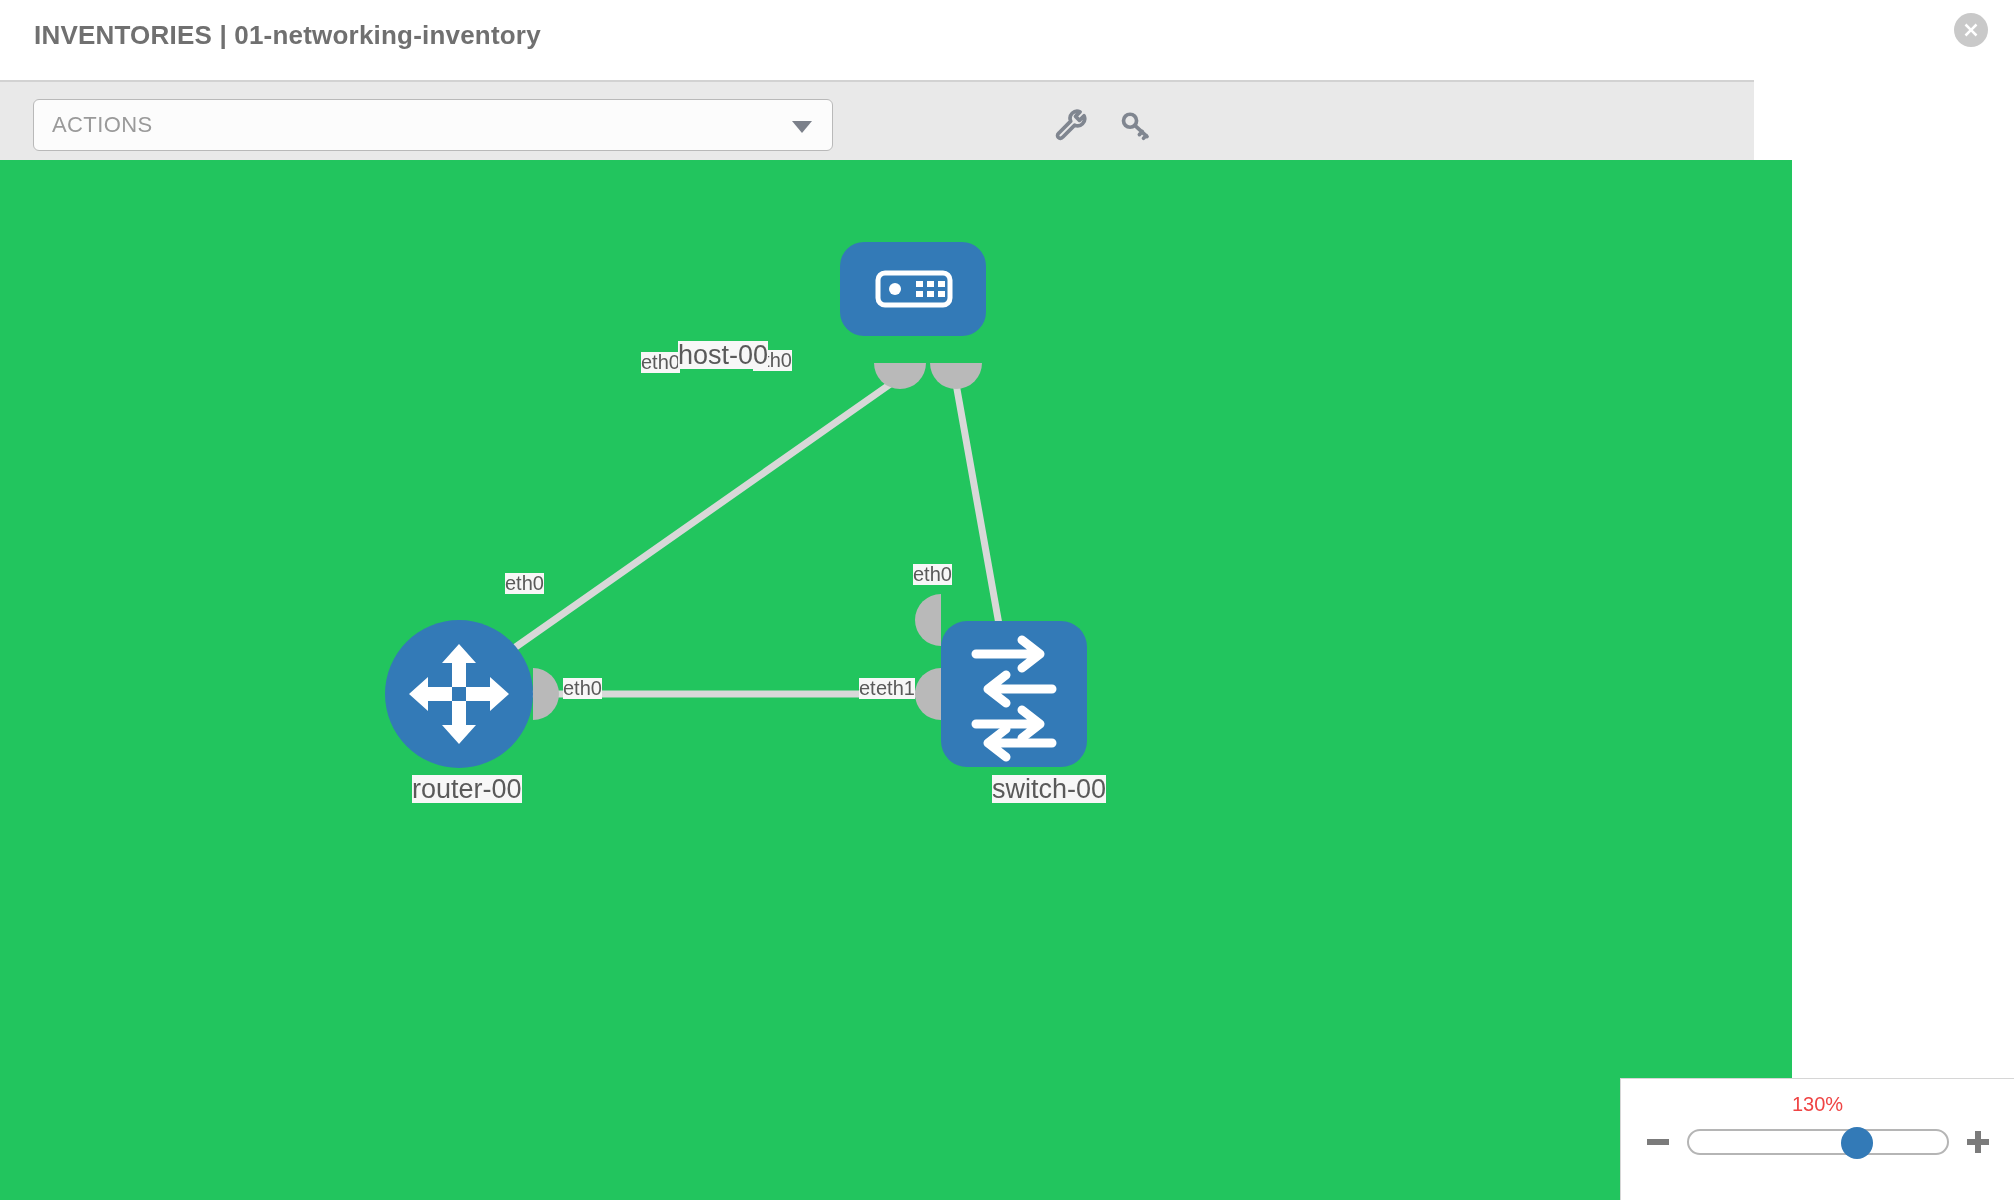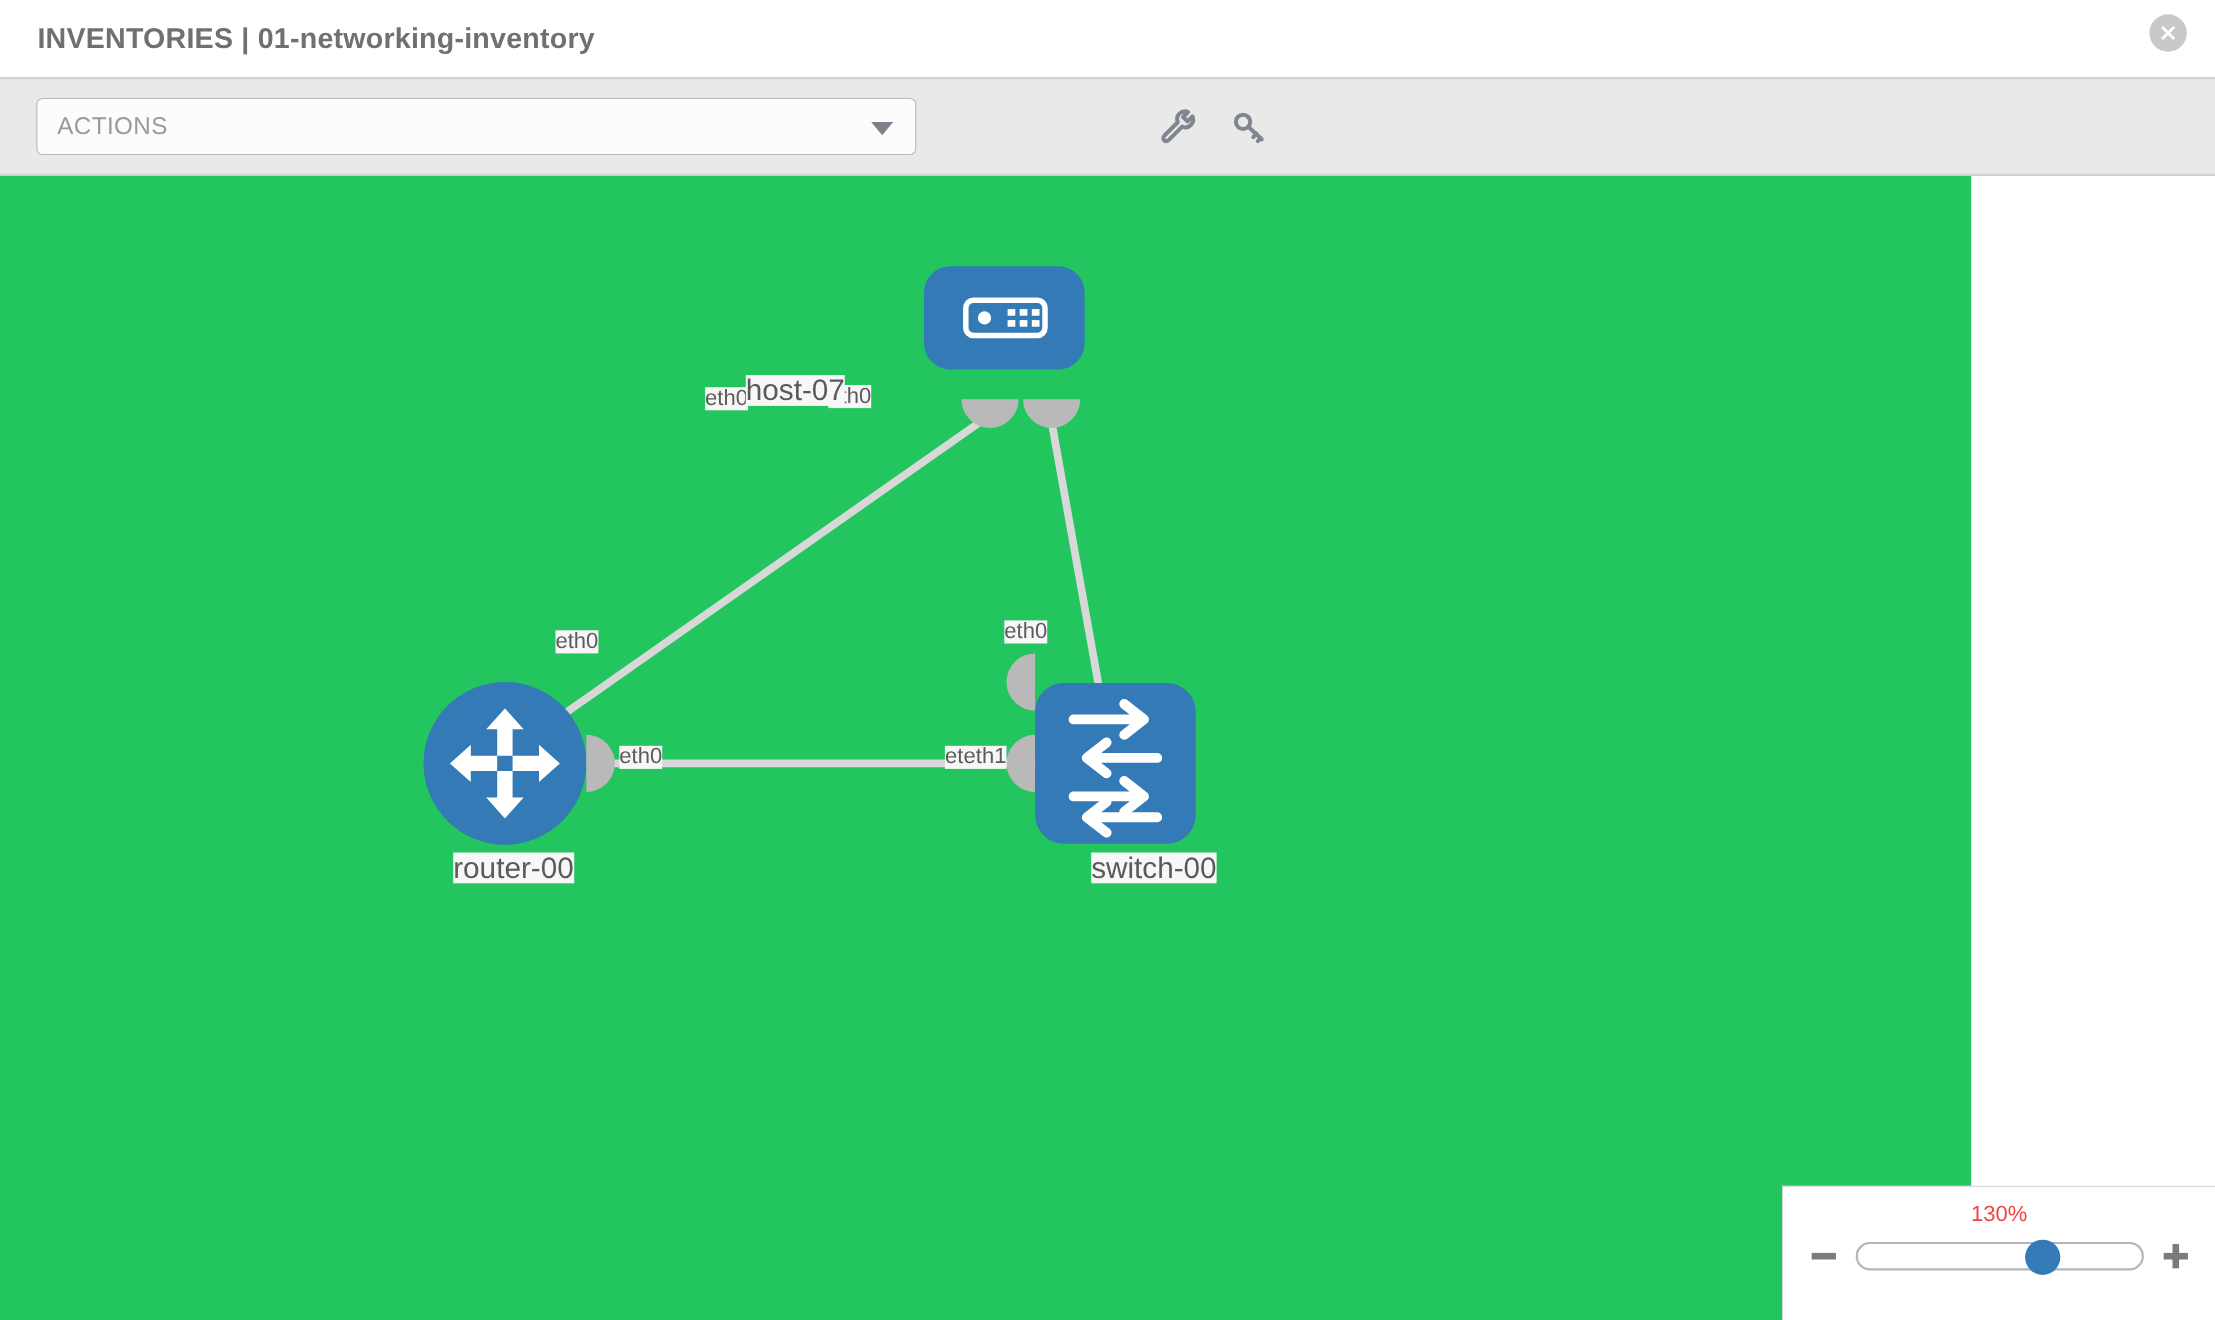--- a/index.html
+++ b/index.html
@@ -25,21 +25,21 @@
     position: absolute; right: 26px; top: 13px;
     width: 34px; height: 34px; border-radius: 50%;
     background: #c9c9c9;
     display: flex; align-items: center; justify-content: center;
     cursor: pointer;
   }
   #close-btn svg { display: block; }
 
   
   #toolbar {
-    position: absolute; left: 0; top: 70px; width: 2014px; height: 90px;
+    position: absolute; left: 0; top: 80px; width: 1754px; height: 90px;
     background: #e9e9e9;
     border-top: 2px solid #d2d2d2;
     border-bottom: 2px solid #d2d2d2;
     display: flex; align-items: center;
   }
   .field {
     position: relative;
     height: 52px;
     background: #fcfcfc;
     border: 1px solid #b9b9b9;
@@ -214,21 +214,21 @@
   </svg>
 
   <div class="chip if-label" style="left:641px; top:192px;">eth0</div>
   <div class="chip if-label" style="left:753px; top:190px;">eth0</div>
   <div class="chip if-label" style="left:505px; top:413px;">eth0</div>
   <div class="chip if-label" style="left:913px; top:404px;">eth0</div>
   <div class="chip if-label" style="left:563px; top:518px;">eth0</div>
   <div class="chip if-label" style="left:859px; top:518px;">etl</div>
   <div class="chip if-label" style="left:876px; top:518px;">eth1</div>
 
-  <div class="chip node-label" style="left:678px; top:181px;">host-07</div>
+  <div class="chip node-label" style="left:678px; top:181px;">host-00</div>
   <div class="chip node-label" style="left:412px; top:615px;">router-00</div>
   <div class="chip node-label" style="left:992px; top:615px;">switch-00</div>
 </div>
 
 <div id="zoom-panel">
   <div id="zoom-percent">130%</div>
   <div id="zoom-row">
     <div class="zoom-btn" id="zoom-minus">
       <span class="bar-h"></span>
     </div>

